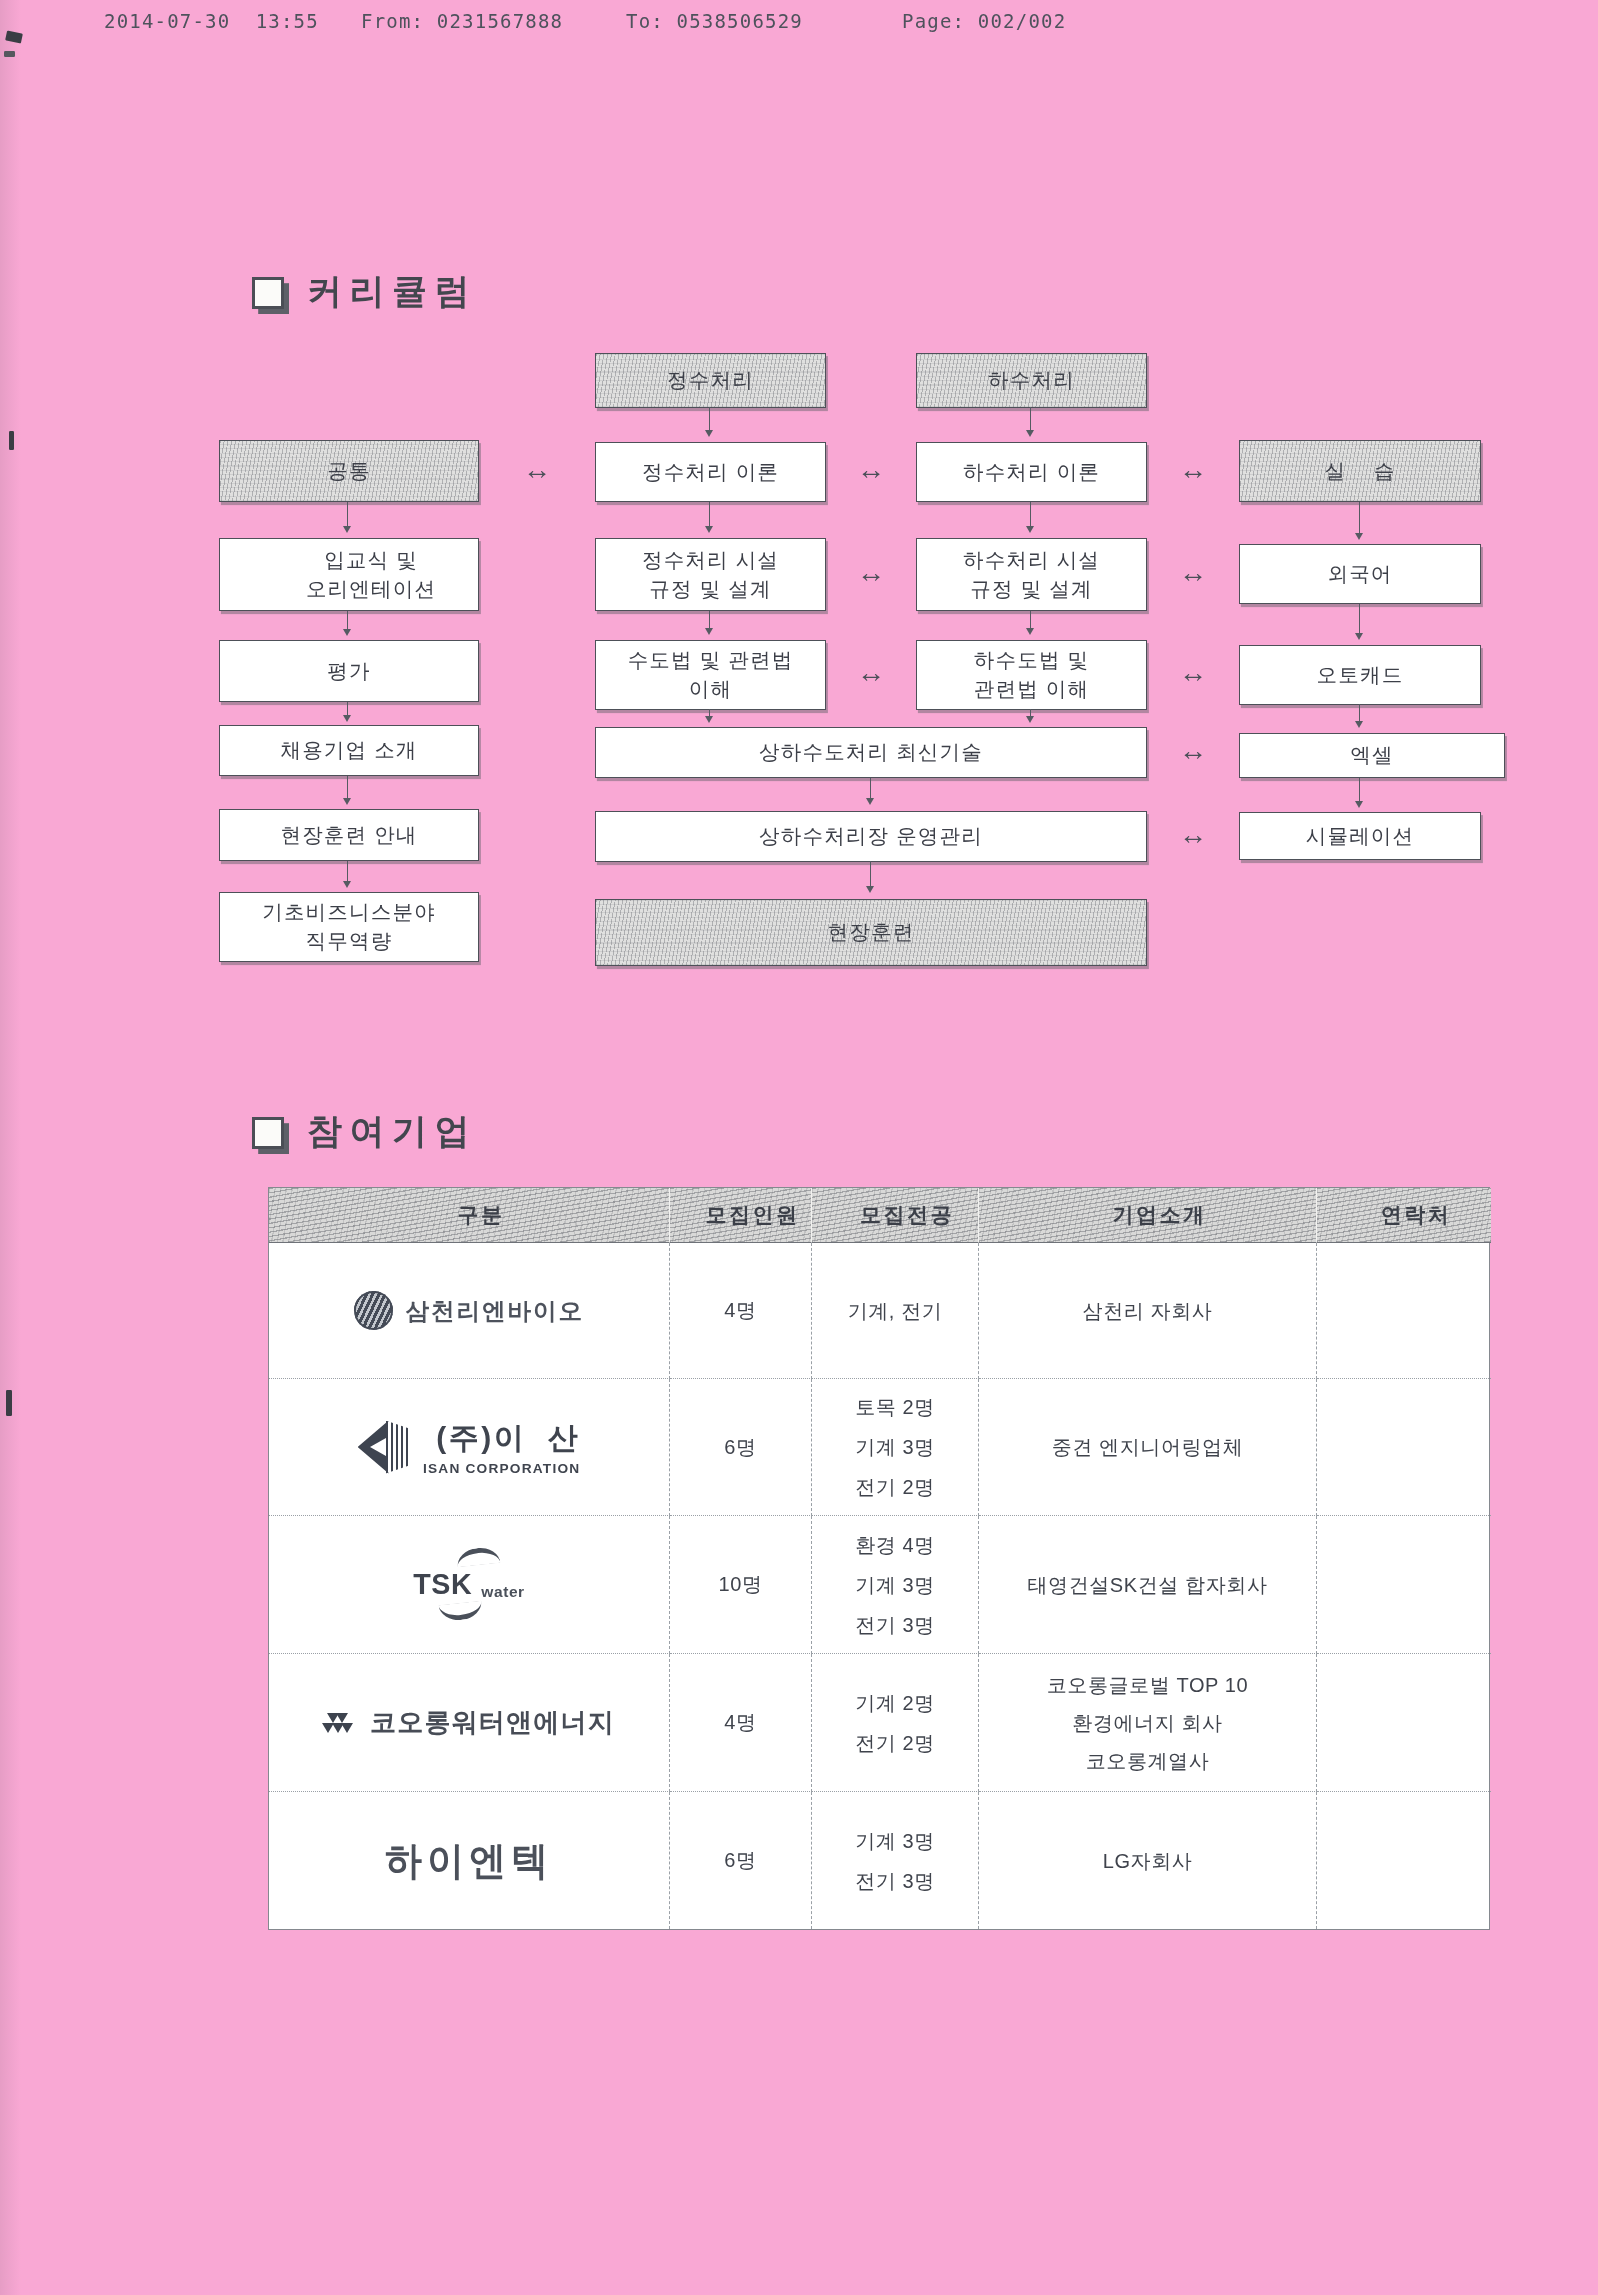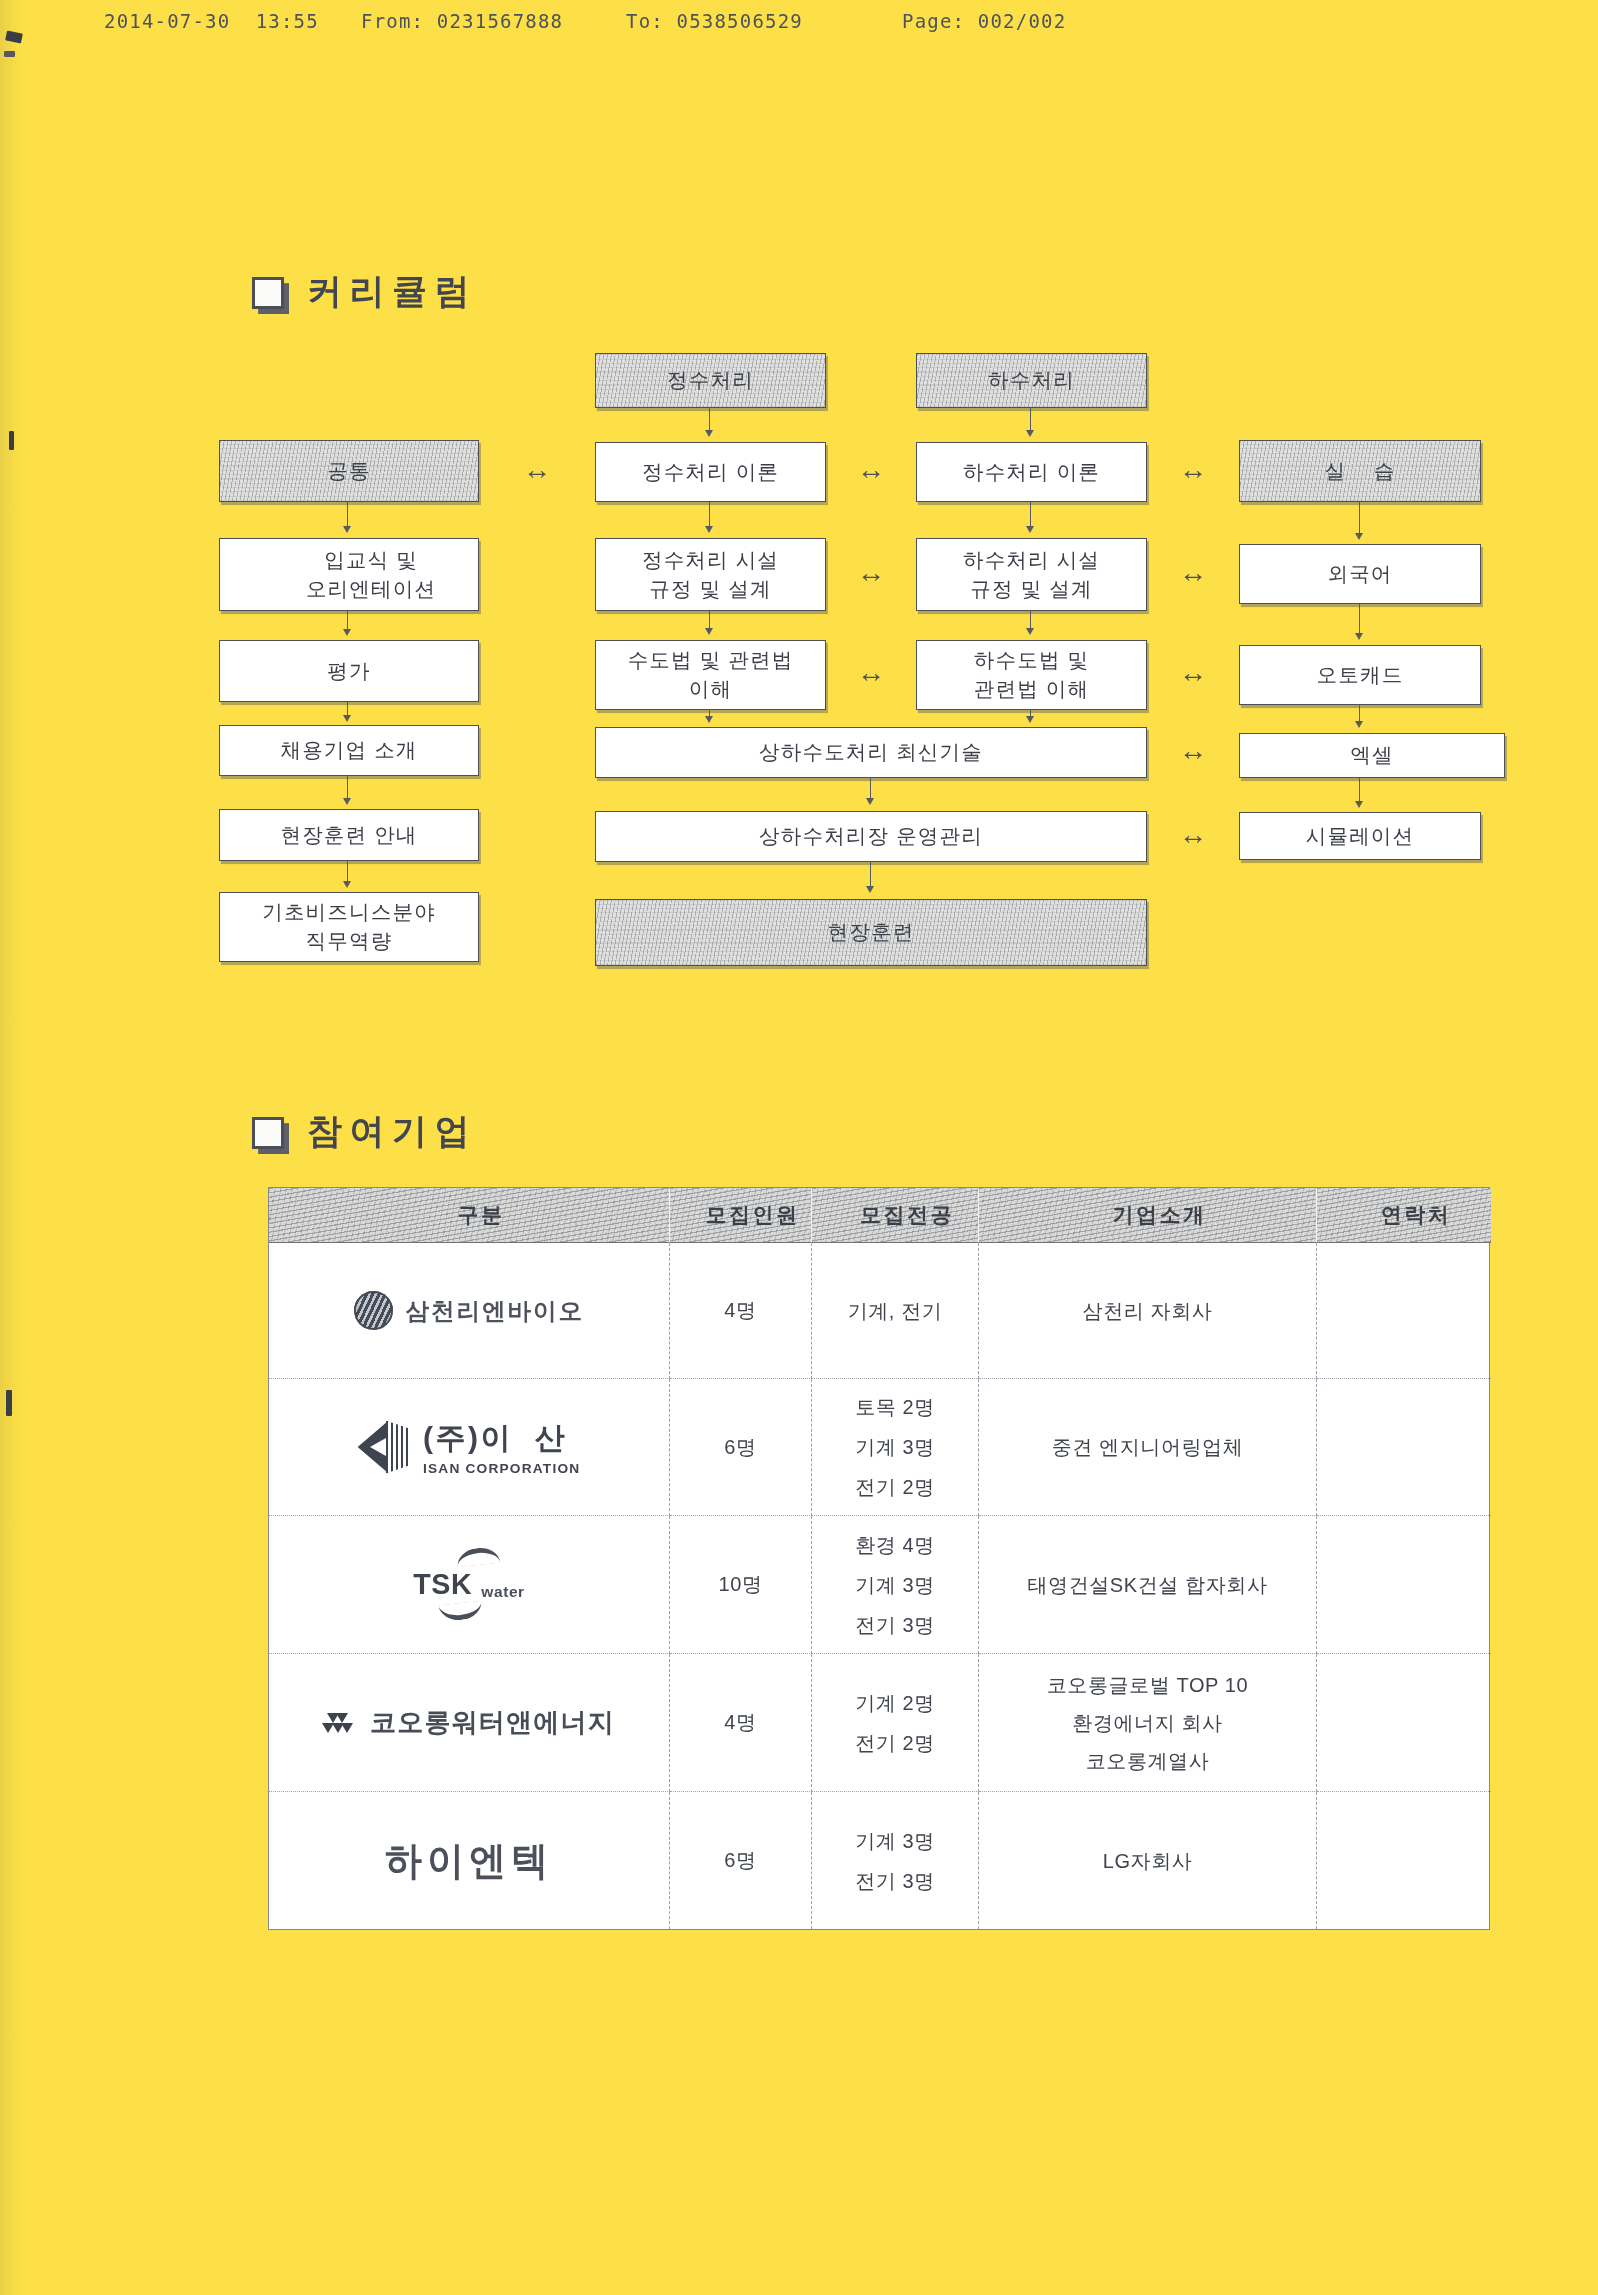--- a/index.html
+++ b/index.html
@@ -1,17 +1,17 @@
 <!DOCTYPE html>
 <html style="font-size:10px"><head>
 <meta charset="utf-8">
 <style>
   html,body{margin:0;padding:0;background:#efefec;}
   body{width:1599px;height:2295px;position:relative;font-family:"Liberation Sans",sans-serif;color:#3d414b;}
-  .page{position:absolute;left:0;top:0;width:1599px;height:2295px;background:#fde047;overflow:hidden;}
+  .page{position:absolute;left:0;top:0;width:1599px;height:2295px;background:#f9a8d4;overflow:hidden;}
   .edge-shade{position:absolute;left:0;top:0;width:21px;height:2295px;
     background:linear-gradient(90deg,rgba(60,60,65,0.10),rgba(60,60,65,0.0));}
   .scan-mark{position:absolute;background:#3a3d44;border-radius:1.2px;}
 
   
   .fax{position:absolute;top:10px;font-family:"DejaVu Sans Mono",monospace;font-size:19px;
        letter-spacing:1.2px;color:#4e525c;white-space:nowrap;}
 
   
   .bullet{position:absolute;width:26px;height:26px;border:3.1px solid #4b4e56;background:#fbfbf9;
@@ -60,21 +60,21 @@
      box-shadow:inset 0 0 0 1.9px #454b57;}
   .co-name{font-weight:700;font-size:23.6px;letter-spacing:1.9px;color:#4d525c;white-space:nowrap;}
   .isan-icon{position:relative;width:53px;height:53px;flex:0 0 auto;}
   .isan-left{position:absolute;left:0;top:0;width:31px;height:53px;background:#3e4450;
      -webkit-clip-path:polygon(100% 0,0 50%,100% 100%,100% 70%,40% 50%,100% 30%);
      clip-path:polygon(100% 0,0 50%,100% 100%,100% 70%,40% 50%,100% 30%);}
   .isan-right{position:absolute;right:0;top:0;width:25px;height:53px;
      background:repeating-linear-gradient(90deg,#3e4450 0 2.5px,#fff 2.5px 5px);
      -webkit-clip-path:polygon(0 0,100% 16%,100% 84%,0 100%);
      clip-path:polygon(0 0,100% 16%,100% 84%,0 100%);}
-  .isan-text{display:flex;flex-direction:column;align-items:flex-start;gap:2.5px;}
+  .isan-text{display:flex;flex-direction:column;align-items:flex-end;gap:2.5px;}
   .isan-name{font-weight:800;font-size:30px;letter-spacing:2.5px;color:#3f444e;white-space:nowrap;}
   .isan-sub{font-weight:800;font-size:13.7px;letter-spacing:1.2px;color:#3f444e;white-space:nowrap;}
   .tsk{display:flex;flex-direction:column;align-items:center;gap:1.2px;}
   .tsk-arc-top{width:43px;height:12.4px;border-top:5.6px solid #4a505a;border-radius:50%/100% 100% 0 0;
      transform:rotate(-6deg) translatex(8.7px);}
   .tsk-arc-bot{width:43px;height:12.4px;border-bottom:5.6px solid #4a505a;border-radius:50%/0 0 100% 100%;
      transform:rotate(-6deg) translatex(-8.7px);}
   .tsk-line{display:flex;align-items:flex-end;}
   .tsk-main{font-weight:800;font-size:28.6px;letter-spacing:0.6px;color:#3f444e;}
   .tsk-sub{font-weight:600;font-size:15.5px;color:#4a505a;margin-left:9px;}

